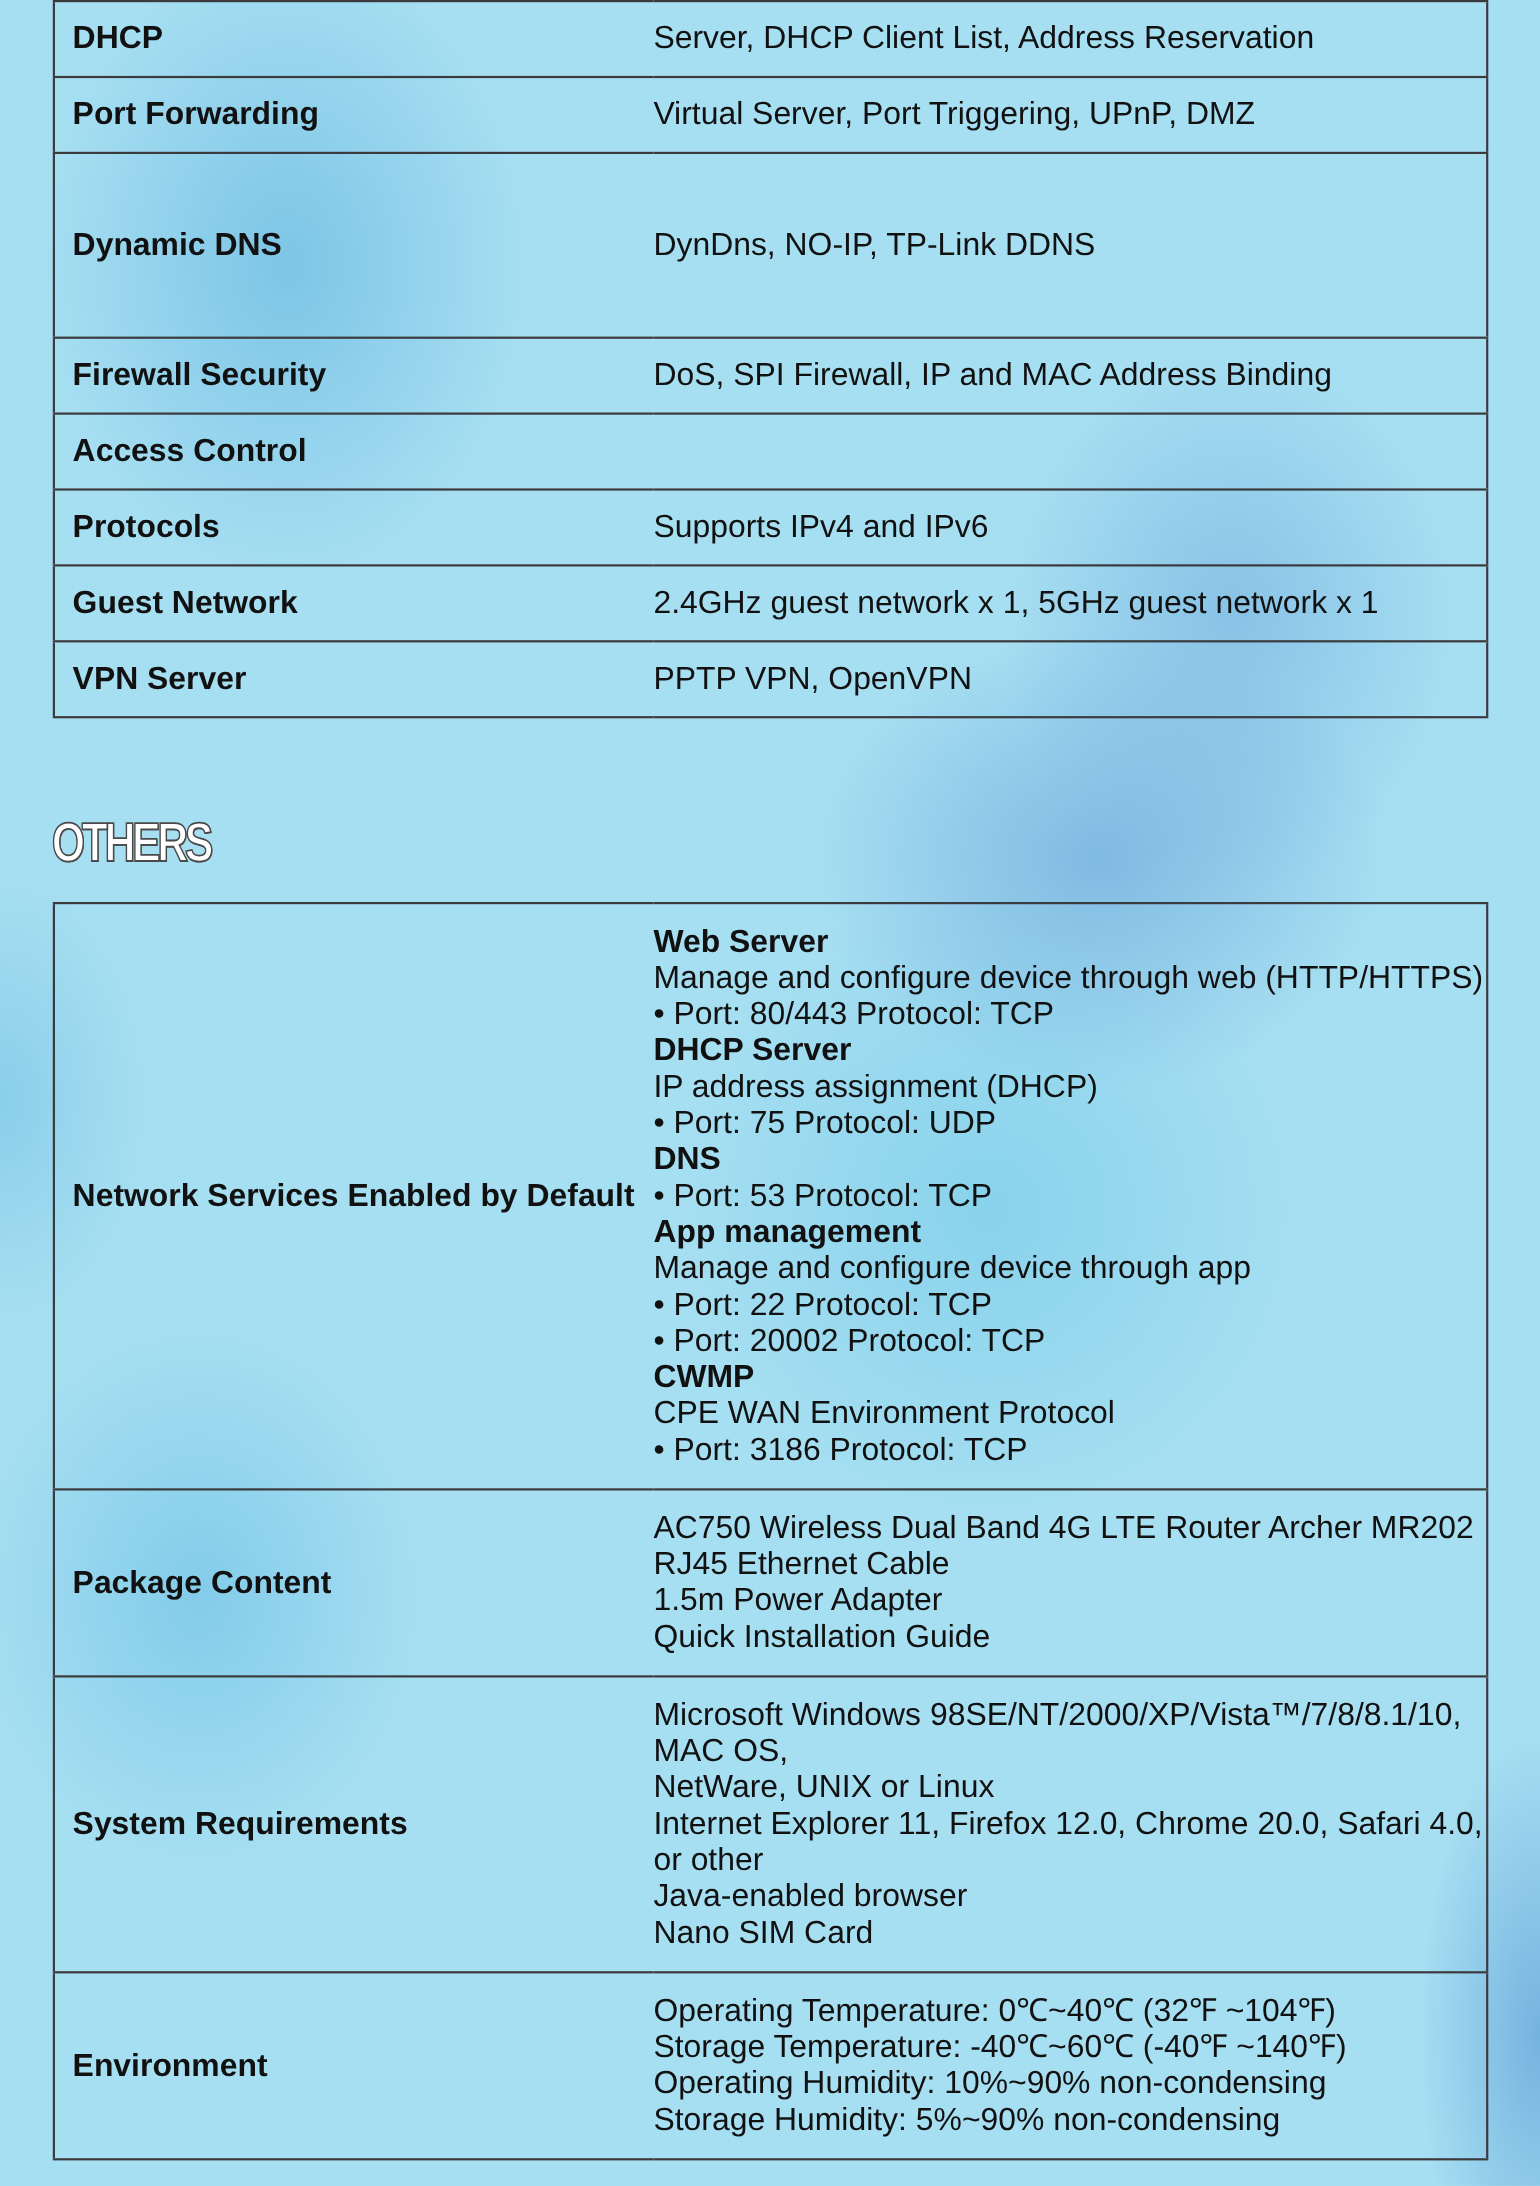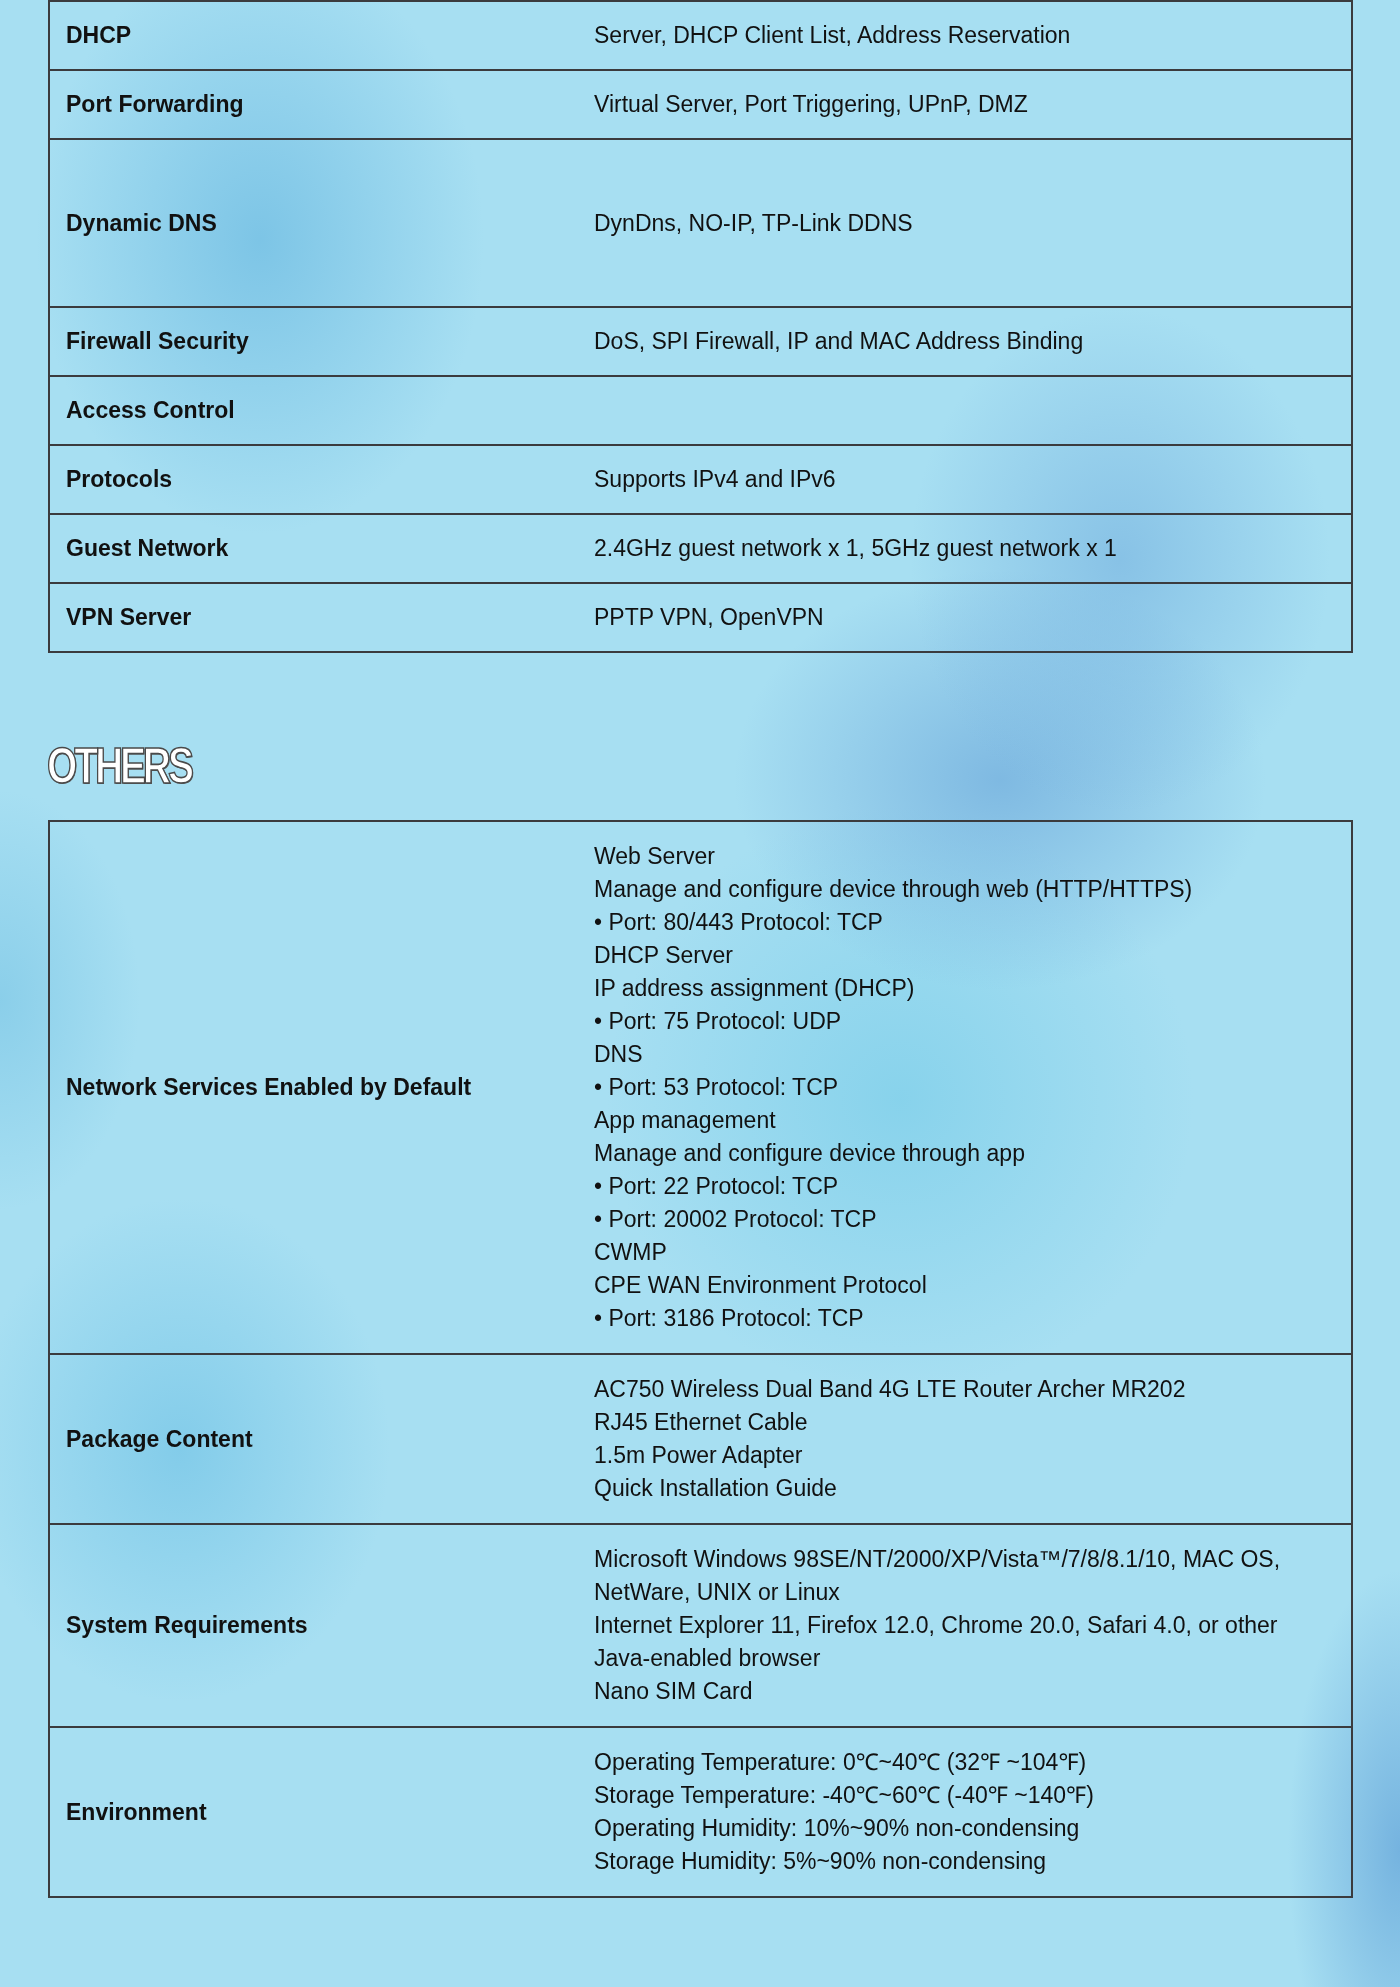--- a/index.html
+++ b/index.html
@@ -21,33 +21,33 @@
     position: absolute; left: 48px; width: 1305px;
     border-collapse: collapse;
     border: 2px solid #3b3b3e;
     table-layout: fixed;
   }
   .spec-table td {
     border-top: 2px solid #3b3b3e;
     border-bottom: 2px solid #3b3b3e;
     vertical-align: middle;
     padding: 0;
-    font-size: 23px;
+    font-size: 29px;
     line-height: 33px;
     margin-top: 40px;
   }
   .spec-table td.label { width: 528px; padding-left: 16px; font-weight: bold; }
   .spec-table td.value { padding-left: 0; }
   #table-1 { top: 0px; }
   #table-2 { top: 820px; }
   .h71 { height: 67px; }
   .h170 { height: 166px; }
   .value-block { padding: 18px 0; }
   .value-block .line { display: block; }
-  .value-block .line.bold { font-weight: normal; }
+  .value-block .line.bold { font-weight: bold; }
   .section-heading {
     position: absolute; left: 47px; top: 738px;
     font-family: "Liberation Sans", sans-serif;
     font-weight: bold; font-size: 50px; line-height: 56px;
     letter-spacing: -4px;
     color: #ffffff;
     -webkit-text-stroke: 1.6px #4a4a4a;
     transform: scaleX(0.78); transform-origin: left center;
     text-shadow: 1px 1px 0 #5a5a5a;
   }

